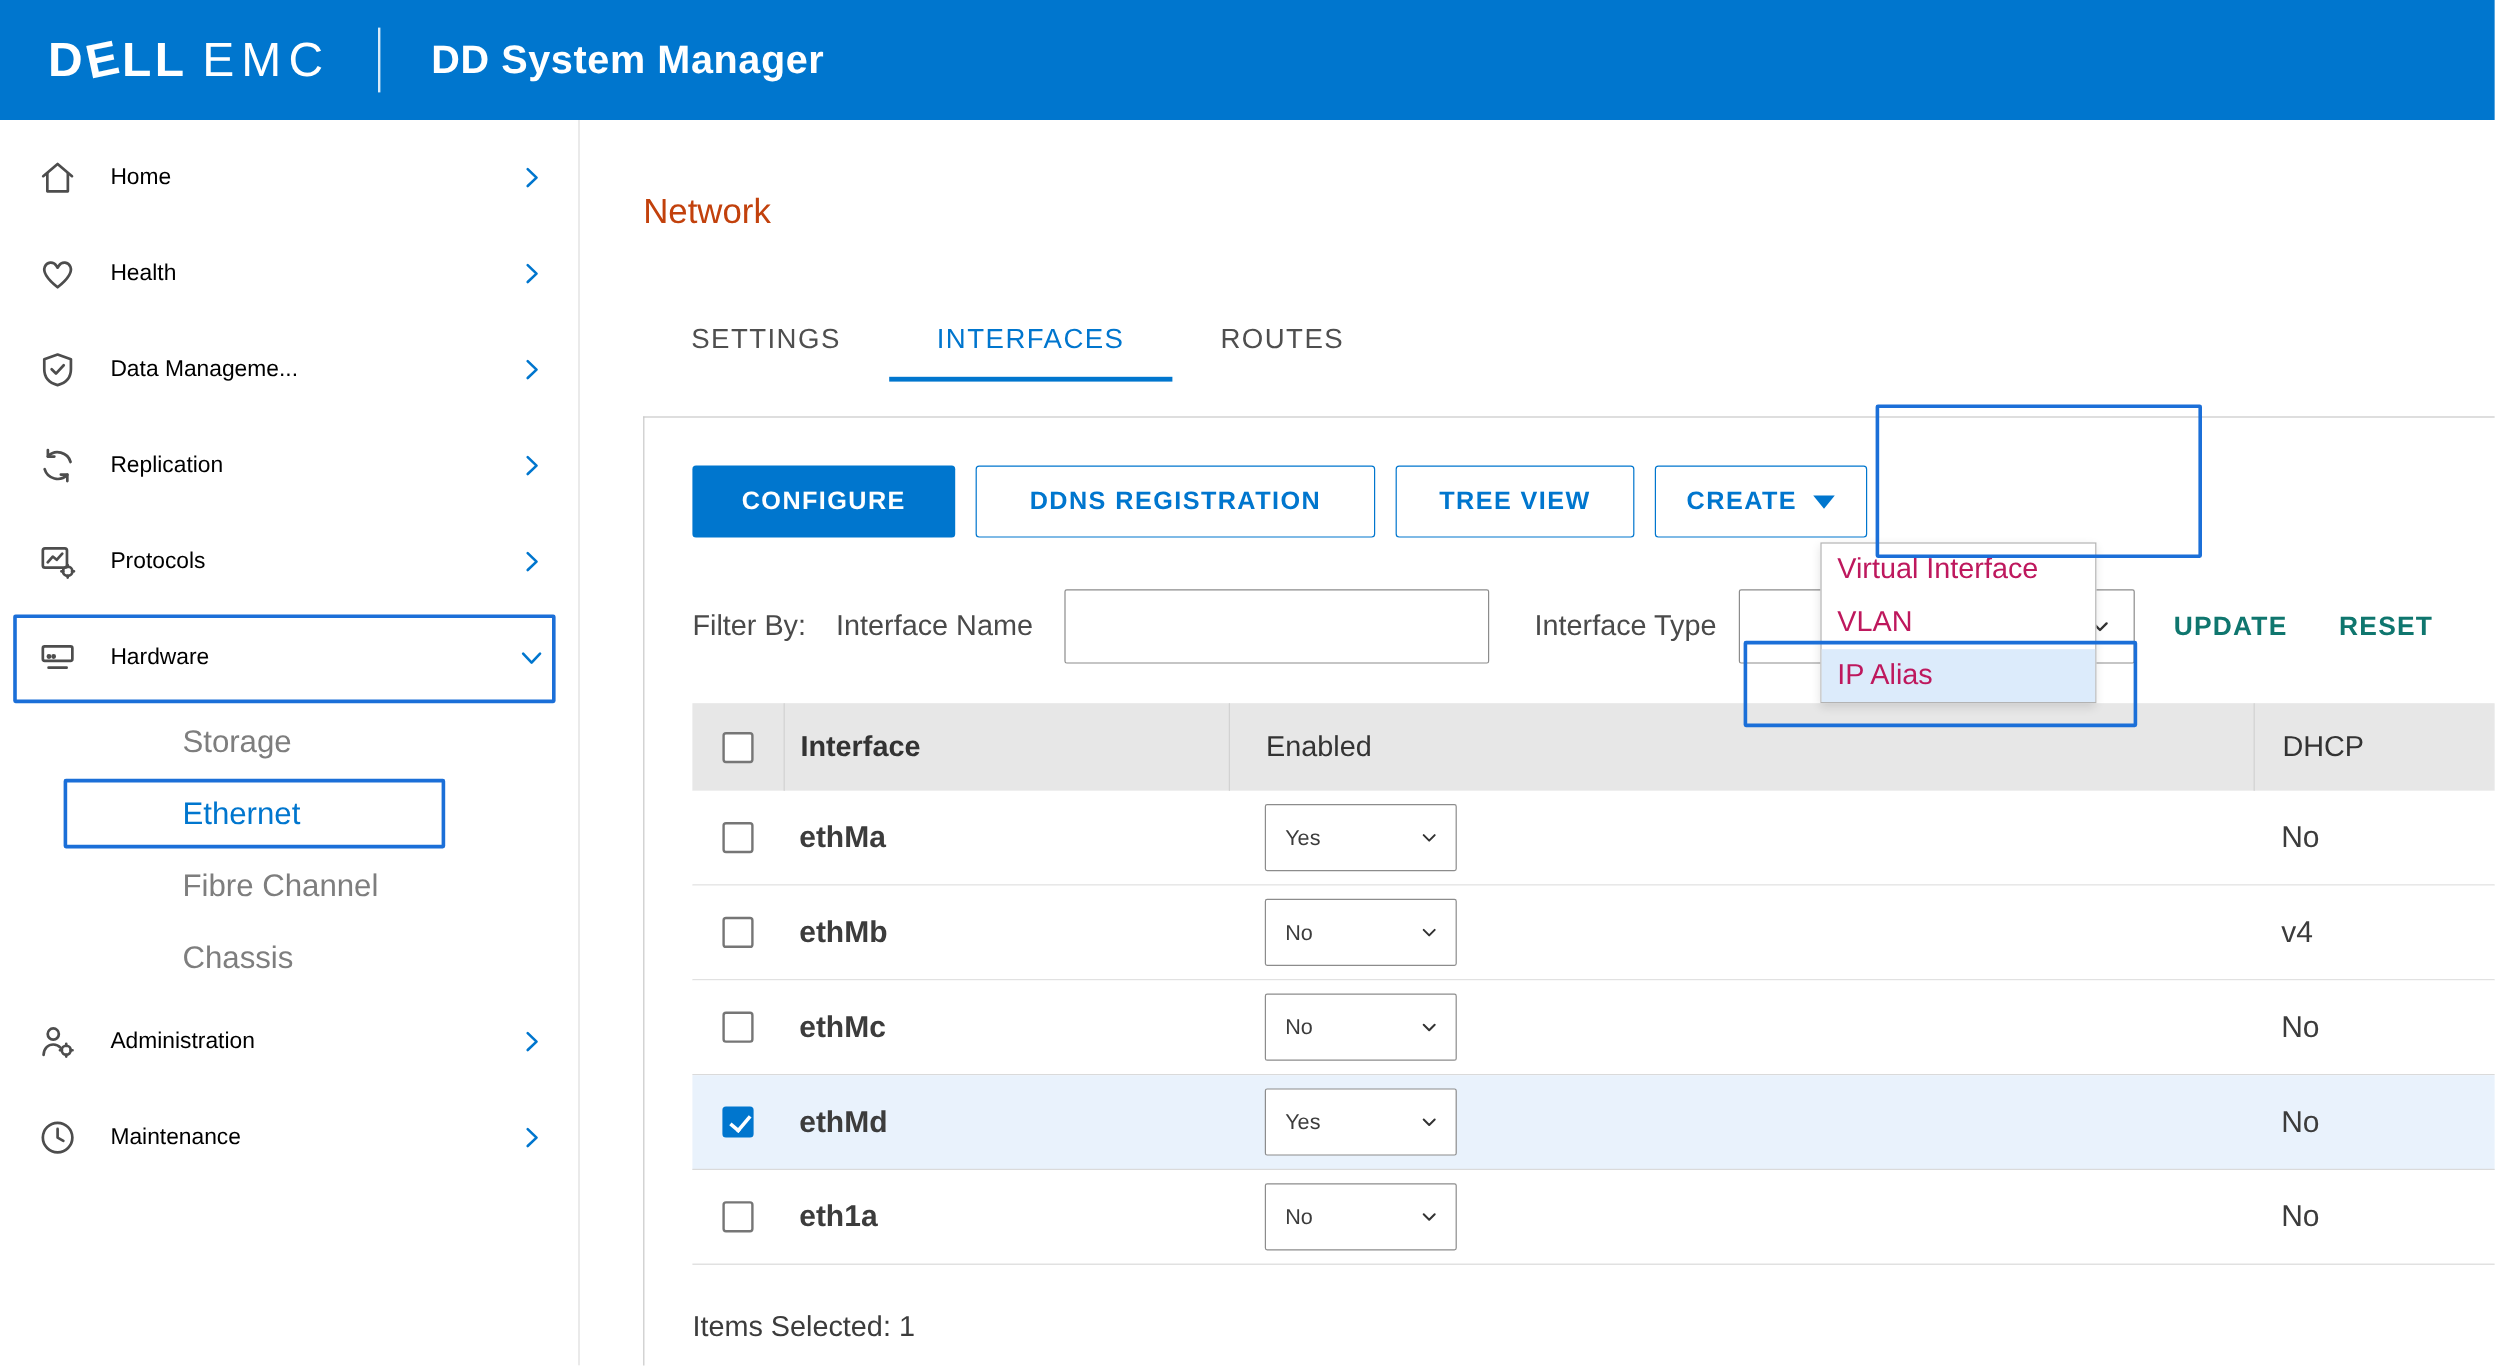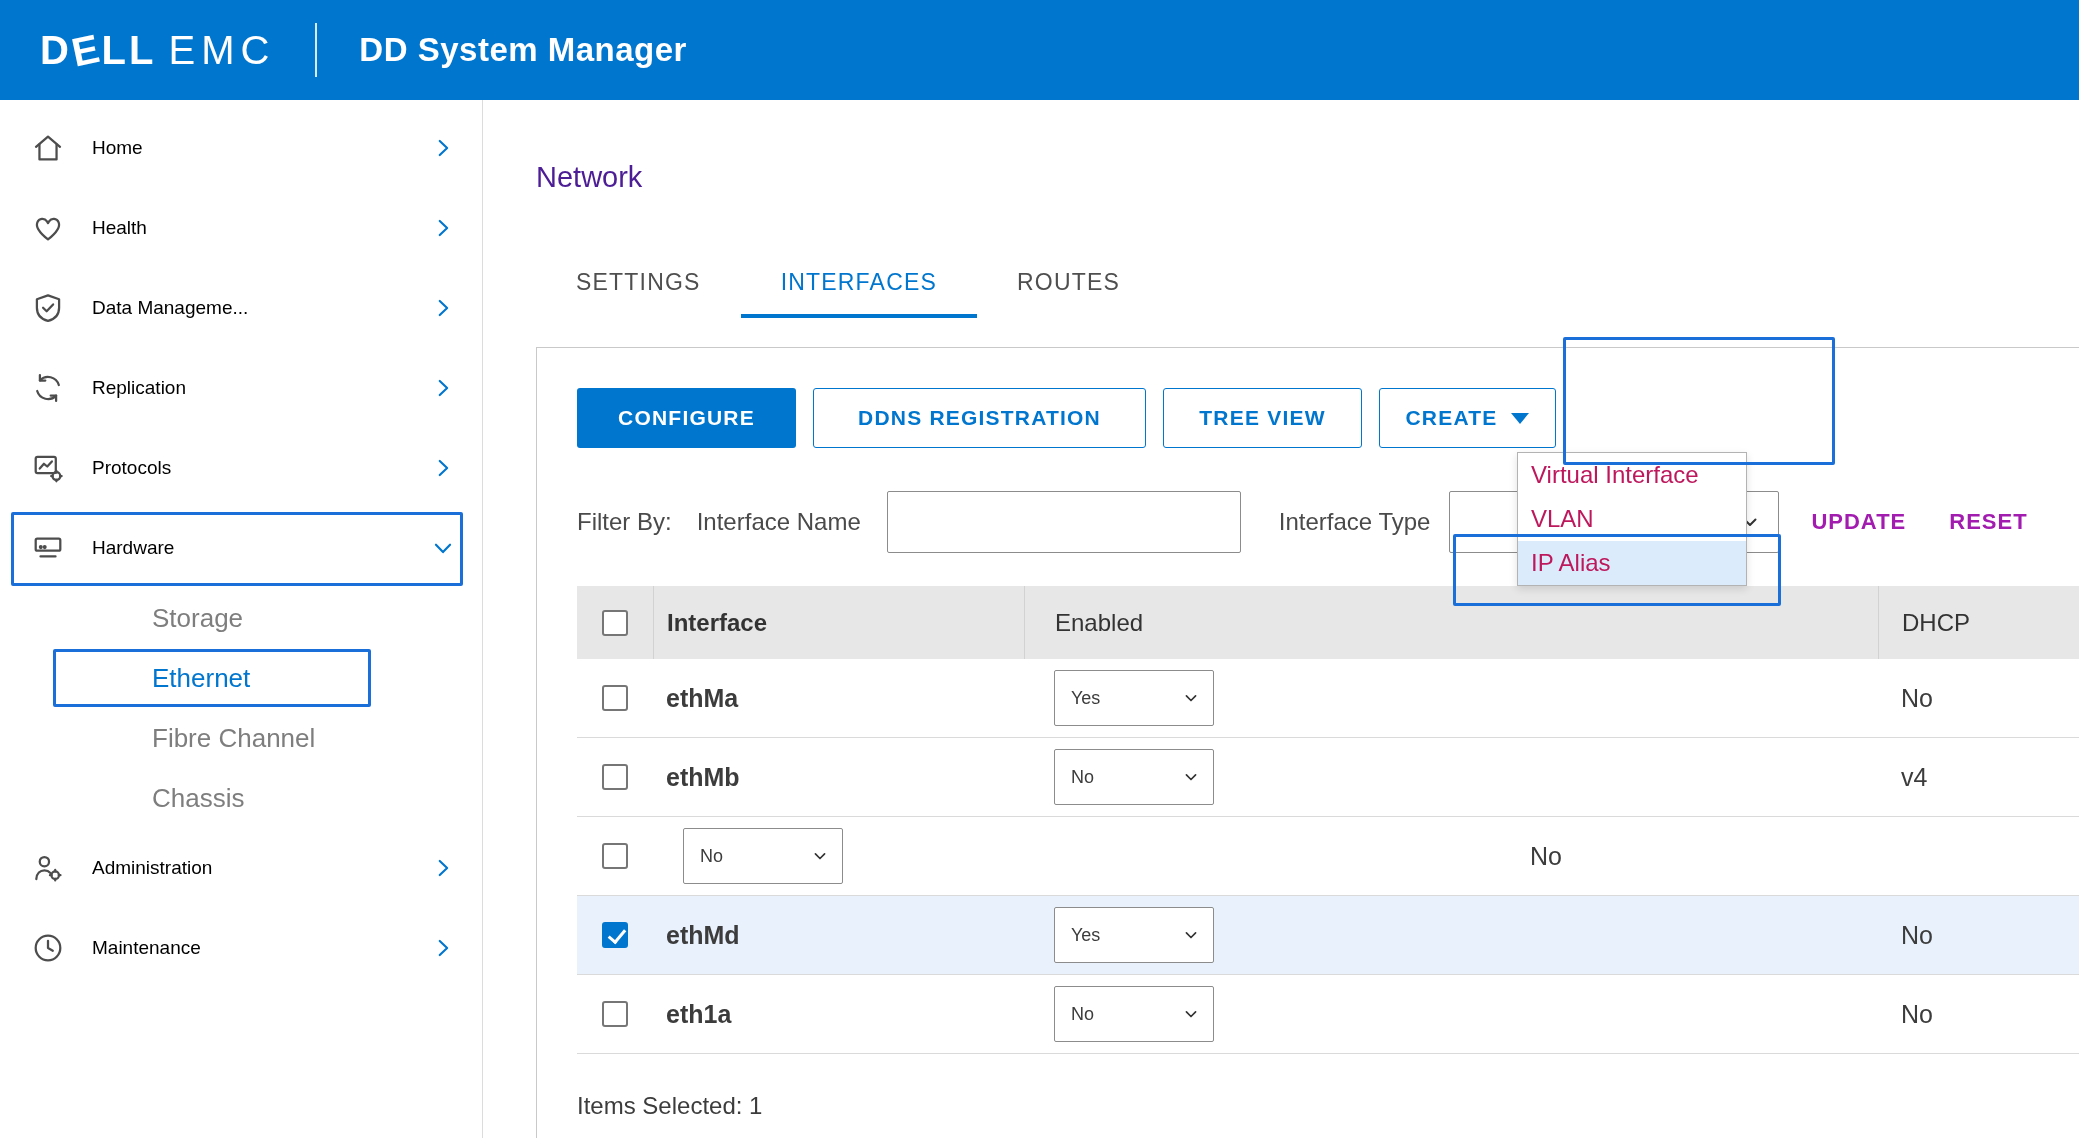--- a/index.html
+++ b/index.html
@@ -25,21 +25,21 @@
   .sidebar { width:483px; flex-shrink:0; border-right:1px solid #dcdcdc; padding-top:8px; }
   .side-item { height:80px; display:flex; align-items:center; padding:0 26px 0 28px; cursor:pointer; }
   .side-item .icon { width:40px; height:40px; display:flex; align-items:center; justify-content:center; color:#4d4d4d; }
   .side-item .label { flex:1; margin-left:24px; font-size:19px; color:#000000; }
   .side-item .chev { display:flex; color:#0076ce; }
   .side-sub { height:60px; display:flex; align-items:center; padding-left:152px; font-size:26px; color:#7e7e7e; cursor:pointer; }
   .side-sub.active { color:#0076ce; }
 
   
   .main { flex:1; padding:60px 0 0 53px; position:relative; }
-  .page-title { font-size:29px; line-height:34px; color:#4c1d95; font-weight:400; }
+  .page-title { font-size:29px; line-height:34px; color:#c2410c; font-weight:400; }
   .tab-bar { display:flex; margin-top:75px; }
   .tab { padding:0 40px 18px; font-size:23px; letter-spacing:1.2px; color:#4f4f4f; border-bottom:4px solid transparent; cursor:pointer; }
   .tab.active { color:#0076ce; border-bottom-color:#0076ce; }
 
   .panel { margin-top:29px; border:1px solid #c9c9c9; border-right:none; border-bottom:none; padding:40px 0 0 40px; min-height:790px; }
 
   
   .toolbar { display:flex; gap:17px; height:65px; }
   .btn { height:60px; display:flex; align-items:center; justify-content:center; font-size:21px; font-weight:600; letter-spacing:1.2px; border-radius:3px; background:#fff; cursor:pointer; border:none; font-family:inherit; }
   .btn.primary  { background:#0076ce; color:#fff; width:219px; }
@@ -48,21 +48,21 @@
   .btn.ddns { width:333px; } .btn.tree { width:199px; } .btn.create { width:177px; }
   .caret { margin-left:14px; width:0; height:0; border-left:9px solid transparent; border-right:9px solid transparent; border-top:11px solid #0076ce; }
 
   
   .filter-row { display:flex; align-items:center; margin-top:37px; height:64px; font-size:24px; color:#4a4a4a; }
   .lbl-filterby { margin-right:25px; }
   .lbl-ifname   { margin-right:26px; }
   .filter-input { width:354px; height:62px; border:1px solid #8c8c8c; border-radius:2px; font-size:24px; padding:0 14px; font-family:inherit; color:#3c3c3c; }
   .lbl-iftype   { margin-left:38px; margin-right:19px; }
   .type-select  { width:330px; height:62px; border:1px solid #8c8c8c; border-radius:2px; background:#fff; display:flex; align-items:center; justify-content:flex-end; padding-right:16px; cursor:pointer; }
-  .link { color:#a21caf; font-weight:600; font-size:22px; letter-spacing:1px; cursor:pointer; }
+  .link { color:#0f766e; font-weight:600; font-size:22px; letter-spacing:1px; cursor:pointer; }
   .link.update { margin-left:32px; } .link.reset { margin-left:43px; }
 
   
   .table { margin-top:32px; }
   .t-header { display:flex; align-items:center; height:73px; background:#e7e7e7; font-size:24px; color:#333; }
   .t-header .hcell { display:flex; align-items:center; height:100%; }
   .t-header .hcell + .hcell { border-left:1px solid #d2d2d2; }
   .t-row { display:flex; align-items:center; height:79px; border-bottom:1px solid #dadada; background:#fff; }
   .t-row.selected { background:#e9f2fc; }
   .col-check     { width:76px; display:flex; justify-content:center; align-items:center; }
@@ -331,20 +331,21 @@
                 </span>
             </div>
           </div>
           <div class="col-dhcp">v4</div>
         </div>
 
         <div class="t-row">
           <div class="col-check">
               <span class="cb"></span>
             </div>
+          <div class="col-interface">ethMc</div>
           <div class="col-enabled">
             <div class="mini-select">
               <span>No</span>
               <span>
                   <svg width="20" height="20" viewBox="0 0 24 24" fill="none" stroke="#333" stroke-width="2" stroke-linecap="round" stroke-linejoin="round">
                     <path d="M6.5 9.5 L12 15 L17.5 9.5"></path>
                   </svg>
                 </span>
             </div>
           </div>

